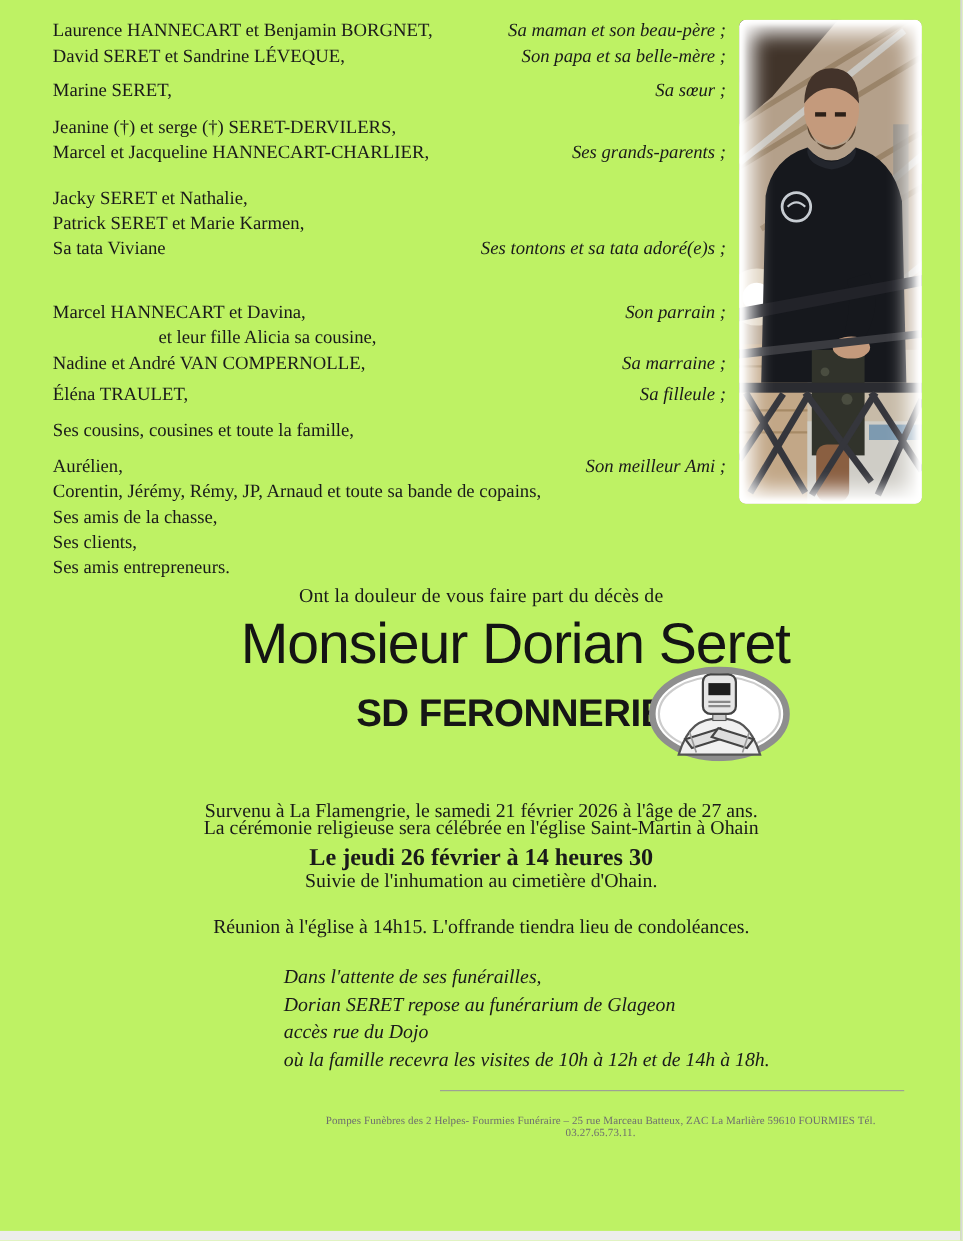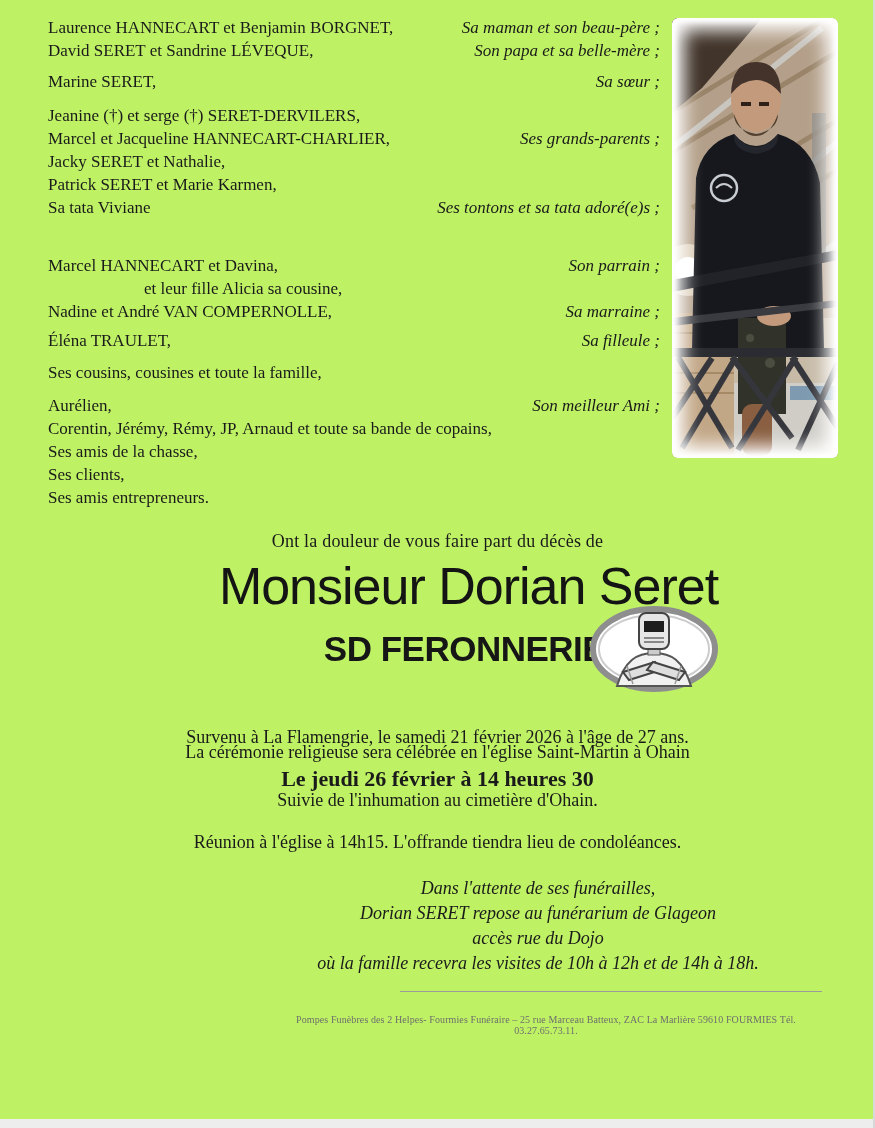--- a/index.html
+++ b/index.html
@@ -11,21 +11,21 @@
   .bottom-strip{position:absolute;left:0;bottom:0;width:100%;height:9px;background:#ededed;}
 
   
   .families{position:absolute;left:48px;top:16px;width:612px;font-size:17px;line-height:23px;}
   .frow{display:flex;justify-content:space-between;align-items:baseline;}
   .fname{white-space:nowrap;}
   .frel{font-style:italic;white-space:nowrap;text-align:right;}
   .frow.indent .fname{padding-left:96px;}
   .fgroup:nth-child(1){margin-bottom:8px;}
   .fgroup:nth-child(2){margin-bottom:11px;}
-  .fgroup:nth-child(3){}
+  .fgroup:nth-child(3){margin-bottom:18px;}
   .fgroup:nth-child(4){margin-bottom:35px;}
   .fgroup:nth-child(5){margin-bottom:6px;}
   .fgroup:nth-child(6){margin-bottom:9px;}
   .fgroup:nth-child(7){margin-bottom:10px;}
 
   
   .photo{position:absolute;left:672px;top:18px;width:166px;height:440px;overflow:hidden;border-radius:6px;}
   .photo svg{display:block;}
   .photo .vignette{position:absolute;inset:0;border-radius:6px;
     box-shadow:inset 0 0 18px 12px #ffffff, inset 0 0 5px 4px #ffffff;pointer-events:none;}
@@ -44,21 +44,21 @@
     letter-spacing:-.5px;color:#161616;
   }
   .logo{position:absolute;left:589px;top:606px;width:130px;height:86px;}
   .death-notice{position:absolute;top:727px;width:100%;font-size:18px;}
   .ceremony-1{position:absolute;top:742px;width:100%;font-size:18px;}
   .ceremony-2{position:absolute;top:766px;width:100%;font-size:22px;font-weight:700;}
   .ceremony-3{position:absolute;top:790px;width:100%;font-size:18px;}
   .meeting{position:absolute;top:832px;width:100%;font-size:18px;}
 
   
-  .resting{position:absolute;right:55px;top:876px;width:560px;text-align:center;
+  .resting{position:absolute;right:55px;top:876px;width:560px;text-align:left;
     font-style:italic;font-size:18px;line-height:25px;}
 
   .divider{position:absolute;left:400px;top:991px;width:422px;height:1px;background:#9a9a9a;}
   .footer{position:absolute;left:266px;top:1014px;width:560px;text-align:center;
     font-size:10px;color:#6e6e6e;letter-spacing:.1px;}
 </style>
 </head>
 <body>
 
 <div class="page">

